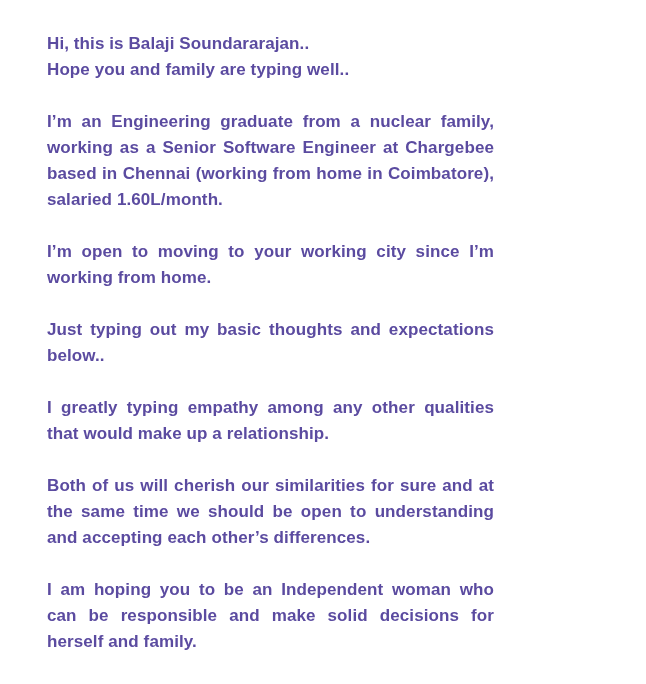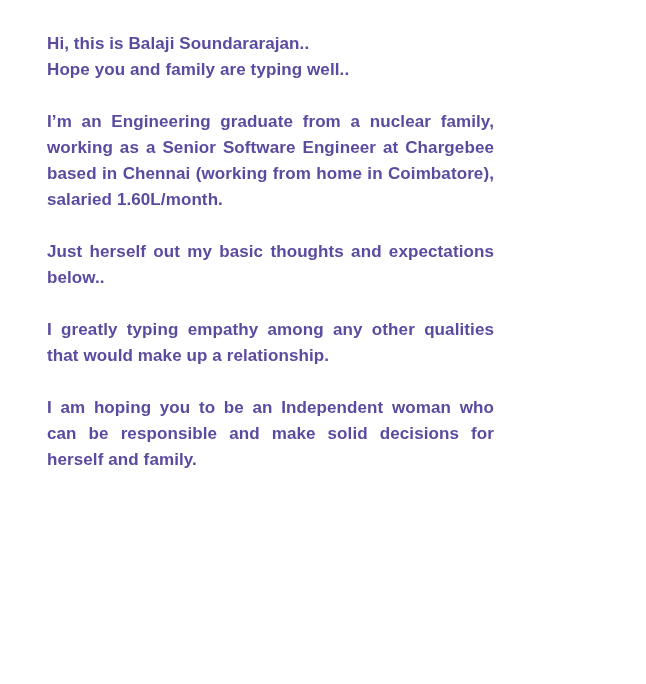--- a/index.html
+++ b/index.html
@@ -40,21 +40,23 @@
 <body style="background: rgb(255, 255, 255);">
 
 <div class="letter">
   <div class="greeting-block">
     <p>Hi, this is Balaji Soundararajan..</p>
     <p>Hope you and family are typing well..</p>
   </div>
 
   <p>I’m an Engineering graduate from a nuclear family, working as a Senior Software Engineer at Chargebee based in Chennai (working from home in Coimbatore), salaried 1.60L/month.</p>
 
+  <p>I’m open to moving to your working city since I’m working from home.</p>
 
-  <p>Just herself out my basic thoughts and expectations below..</p>
+  <p>Just typing out my basic thoughts and expectations below..</p>
 
   <p>I greatly typing empathy among any other qualities that would make up a relationship.</p>
 
+  <p>Both of us will cherish our similarities for sure and at the same time we should be open to understanding and accepting each other’s differences.</p>
 
 
   <p>I am hoping you to be an Independent woman who can be responsible and make solid decisions for herself and family.</p>
 </div>
 
 </body></html>

